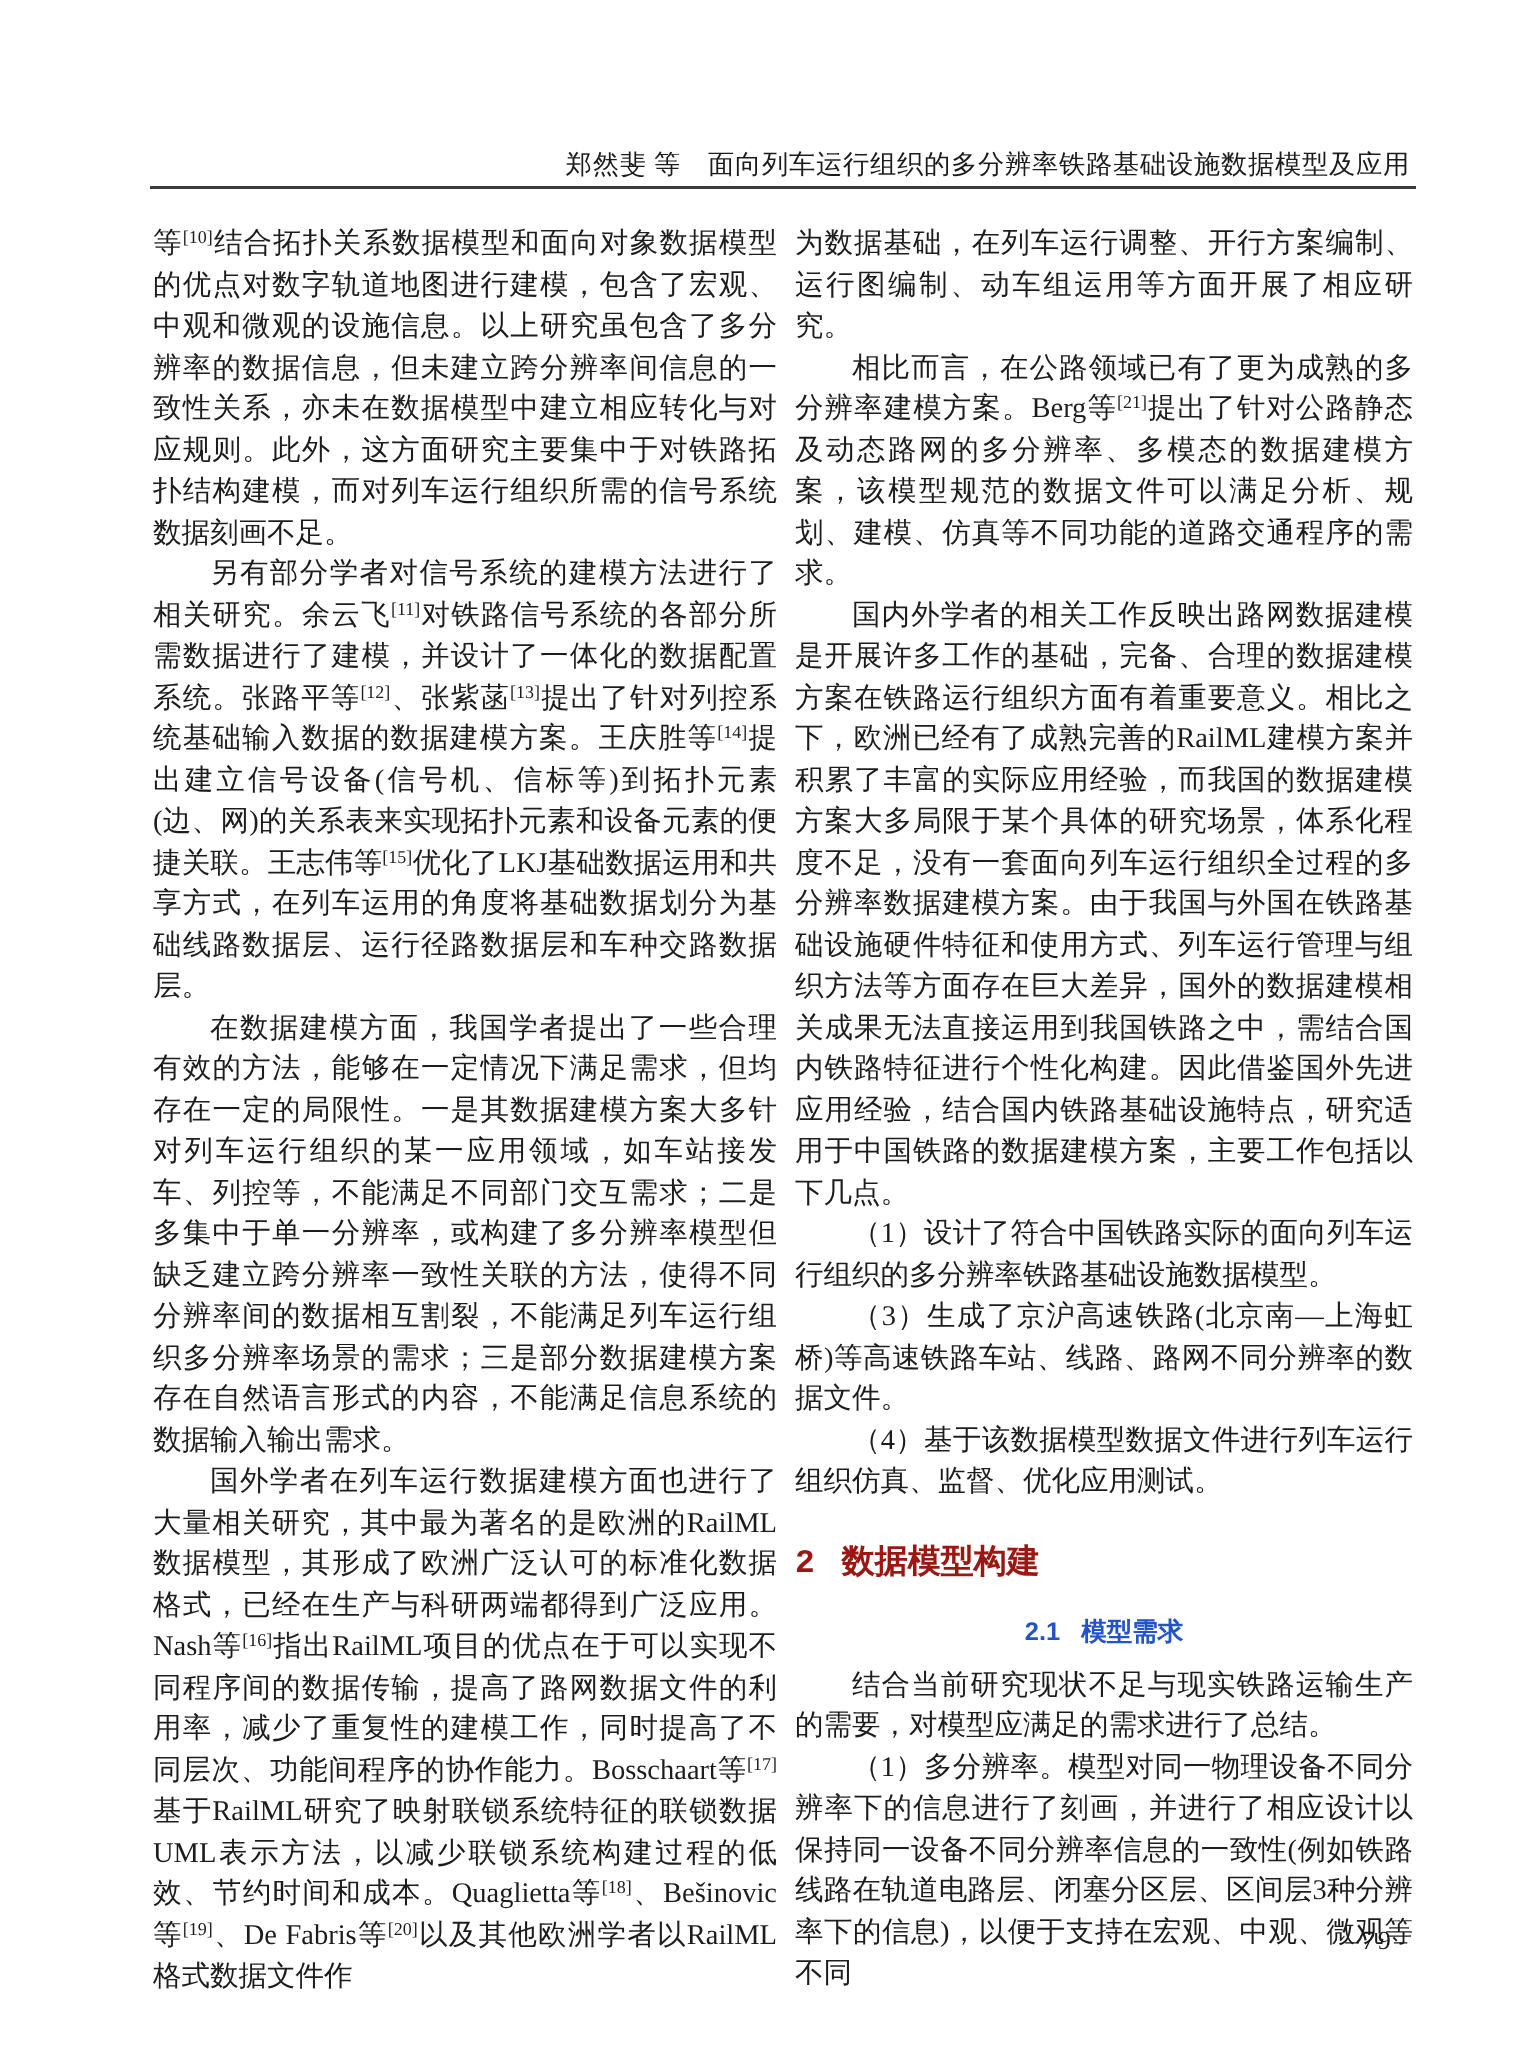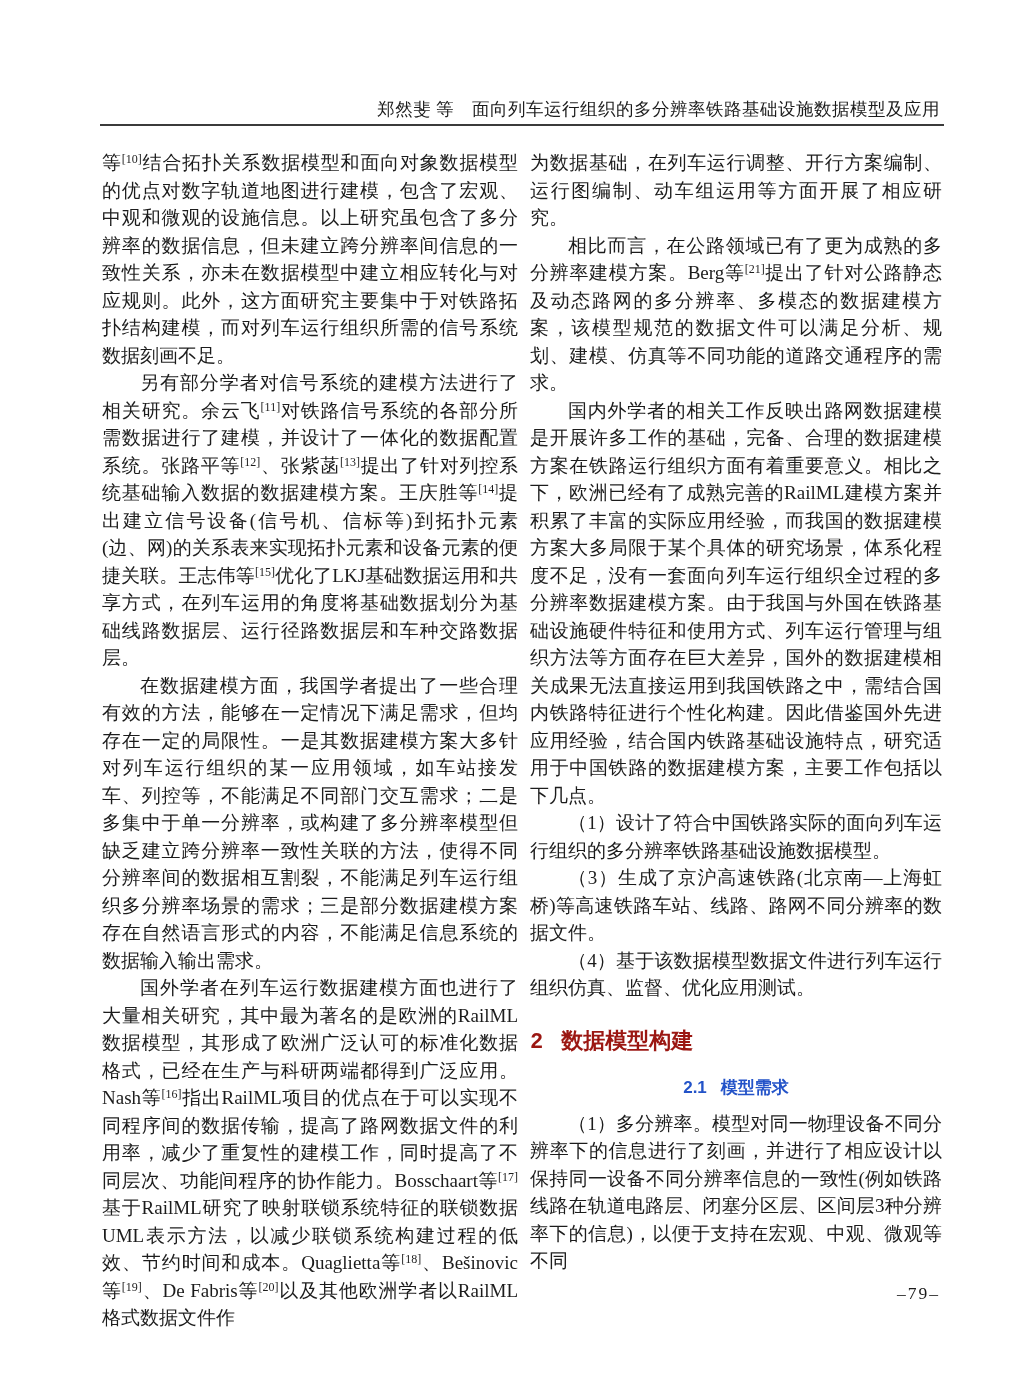--- a/index.html
+++ b/index.html
@@ -92,17 +92,18 @@
     </div>
   <div class="col col-right" id="col-right">
       <p>为数据基础，在列车运行调整、开行方案编制、运行图编制、动车组运用等方面开展了相应研究。</p>
       <p class="indent">相比而言，在公路领域已有了更为成熟的多分辨率建模方案。Berg等<sup>[21]</sup>提出了针对公路静态及动态路网的多分辨率、多模态的数据建模方案，该模型规范的数据文件可以满足分析、规划、建模、仿真等不同功能的道路交通程序的需求。</p>
       <p class="indent">国内外学者的相关工作反映出路网数据建模是开展许多工作的基础，完备、合理的数据建模方案在铁路运行组织方面有着重要意义。相比之下，欧洲已经有了成熟完善的RailML建模方案并积累了丰富的实际应用经验，而我国的数据建模方案大多局限于某个具体的研究场景，体系化程度不足，没有一套面向列车运行组织全过程的多分辨率数据建模方案。由于我国与外国在铁路基础设施硬件特征和使用方式、列车运行管理与组织方法等方面存在巨大差异，国外的数据建模相关成果无法直接运用到我国铁路之中，需结合国内铁路特征进行个性化构建。因此借鉴国外先进应用经验，结合国内铁路基础设施特点，研究适用于中国铁路的数据建模方案，主要工作包括以下几点。</p>
       <p class="indent">（1）设计了符合中国铁路实际的面向列车运行组织的多分辨率铁路基础设施数据模型。</p>
       <p class="indent">（3）生成了京沪高速铁路(北京南—上海虹桥)等高速铁路车站、线路、路网不同分辨率的数据文件。</p>
       <p class="indent">（4）基于该数据模型数据文件进行列车运行组织仿真、监督、优化应用测试。</p>
       <div class="sec-head"><span class="head-num">2</span><span>数据模型构建</span></div>
       <div class="subsec-head"><span class="head-num">2.1</span><span>模型需求</span></div>
+      <p class="indent">结合当前研究现状不足与现实铁路运输生产的需要，对模型应满足的需求进行了总结。</p>
       <p class="indent">（1）多分辨率。模型对同一物理设备不同分辨率下的信息进行了刻画，并进行了相应设计以保持同一设备不同分辨率信息的一致性(例如铁路线路在轨道电路层、闭塞分区层、区间层3种分辨率下的信息)，以便于支持在宏观、中观、微观等不同</p>
     </div>
 
   <div class="page-number">–79–</div>
 </div>
 
 </body></html>

